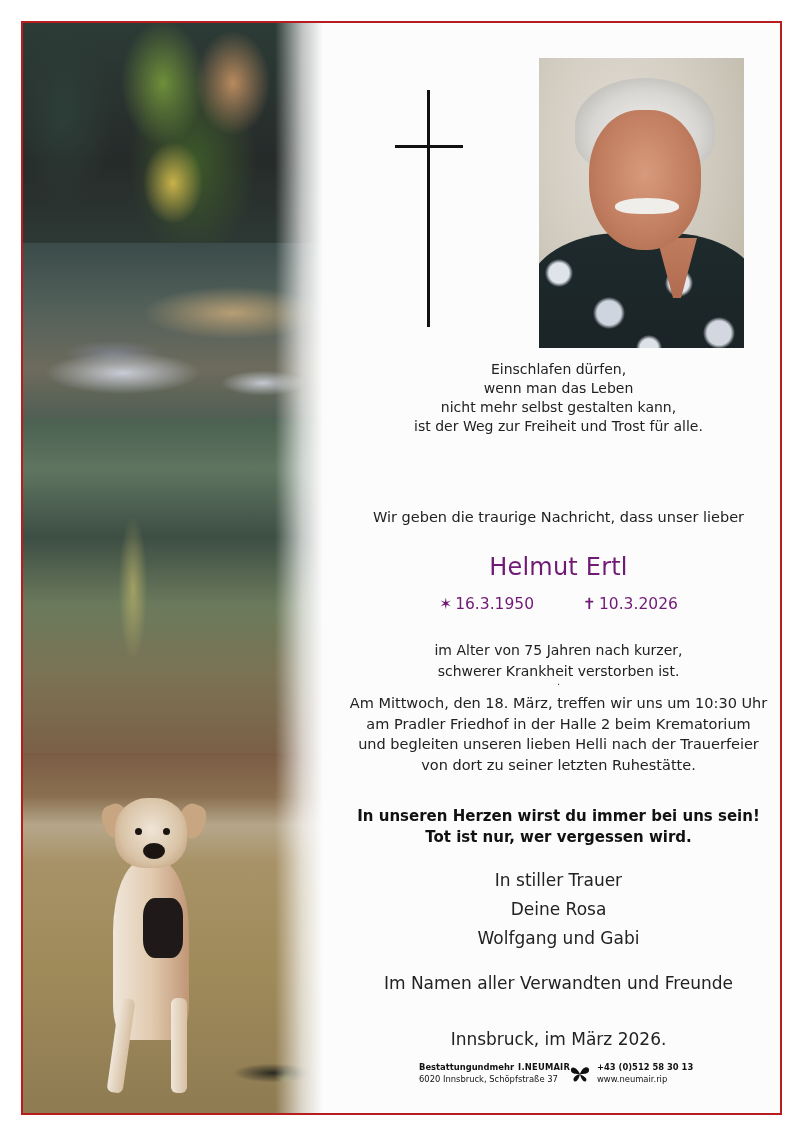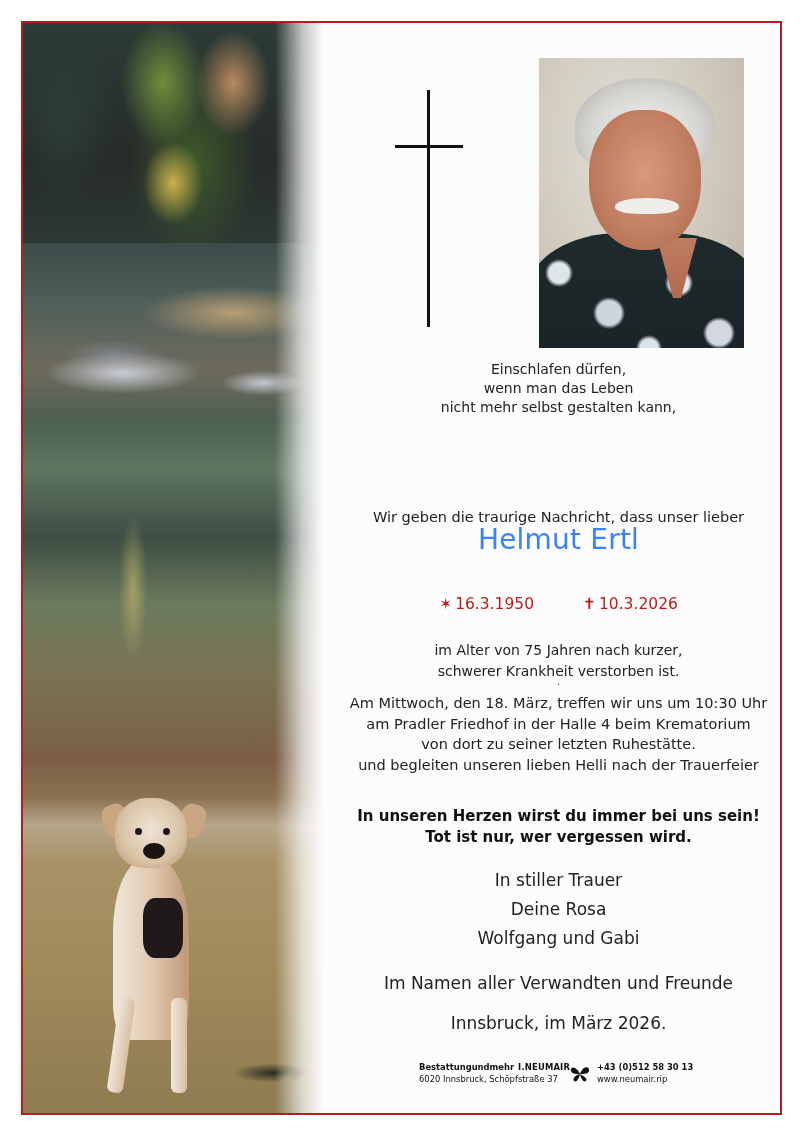--- a/index.html
+++ b/index.html
@@ -141,33 +141,33 @@
     }
 
     
     .col {
       position: absolute; left: 310px; width: 451px;
       text-align: center;
     }
     .poem { top: 337px; font-size: 14px; line-height: 19px; color: #222; }
     .poem div { white-space: nowrap; }
     .intro { top: 486px; font-size: 14.5px; color: #222; }
-    .name { top: 493px; font-size: 28px; line-height: 48px; color: #3b82f6; letter-spacing: 0.2px; }
-    .dates { top: 572px; font-size: 15.5px; color: #b91c1c; }
+    .name { top: 520px; font-size: 24px; line-height: 48px; color: #701a75; letter-spacing: 0.2px; }
+    .dates { top: 572px; font-size: 15.5px; color: #701a75; }
     .dates span { display: inline-block; }
     .dates .birth { margin-right: 44px; }
     .dates .sym { font-weight: bold; margin-right: 3px; }
     .age { top: 617px; font-size: 14px; line-height: 21px; color: #222; }
     .dot { top: 653px; font-size: 10px; color: #333; }
     .ceremony { top: 670px; font-size: 14.5px; line-height: 20.5px; color: #222; }
     .quote { top: 783px; font-size: 15px; line-height: 21px; font-weight: bold; color: #111; }
     .mourn { top: 843px; font-size: 17px; color: #222; }
     .mourn .row { height: 29px; line-height: 29px; }
     .mourn .row.gap { margin-top: 16px; }
-    .mourn .row.gap2 { margin-top: 11px; }
+    .mourn .row.gap2 { margin-top: 27px; }
 
     
     .footer { position: absolute; left: 396px; top: 1010px; width: 280px; height: 34px; margin-top: 28px; }
     .footer .left { position: absolute; left: 0; top: 0; font-size: 8.4px; line-height: 12px; color: #111; }
     .footer .brand-a { font-weight: bold; }
     .footer .brand-b { margin-left: 4px; font-weight: bold; letter-spacing: 0.2px; }
     .footer .butterfly { position: absolute; left: 150px; top: 2px; width: 22px; height: 22px; }
     .footer .right { position: absolute; left: 178px; top: 0; font-size: 8.4px; line-height: 12px; color: #111; text-align: left; }
     .footer .right .phone { font-weight: bold; }
   </style>
@@ -206,20 +206,21 @@
     <div class="neck"></div>
     <div class="hair"></div>
     <div class="face"></div>
     <div class="moustache"></div>
   </div>
 
   <div class="col poem">
     <div>Einschlafen dürfen,</div>
     <div>wenn man das Leben</div>
     <div>nicht mehr selbst gestalten kann,</div>
+    <div>ist der Weg zur Freiheit und Trost für alle.</div>
   </div>
 
   <div class="col intro">Wir geben die traurige Nachricht, dass unser lieber</div>
 
   <div class="col name">Helmut Ertl</div>
 
   <div class="col dates">
     <span class="birth">
       <span class="sym">✶</span><span>16.3.1950</span>
     </span>
@@ -230,23 +231,23 @@
 
   <div class="col age">
     <div>im Alter von 75 Jahren nach kurzer,</div>
     <div>schwerer Krankheit verstorben ist.</div>
   </div>
 
   <div class="col dot">.</div>
 
   <div class="col ceremony">
     <div>Am Mittwoch, den 18. März, treffen wir uns um 10:30 Uhr</div>
-    <div>am Pradler Friedhof in der Halle 4 beim Krematorium</div>
+    <div>am Pradler Friedhof in der Halle 2 beim Krematorium</div>
+    <div>und begleiten unseren lieben Helli nach der Trauerfeier</div>
     <div>von dort zu seiner letzten Ruhestätte.</div>
-    <div>und begleiten unseren lieben Helli nach der Trauerfeier</div>
   </div>
 
   <div class="col quote">
     <div>In unseren Herzen wirst du immer bei uns sein!</div>
     <div>Tot ist nur, wer vergessen wird.</div>
   </div>
 
   <div class="col mourn">
     <div class="row">In stiller Trauer</div>
     <div class="row">Deine Rosa</div>

